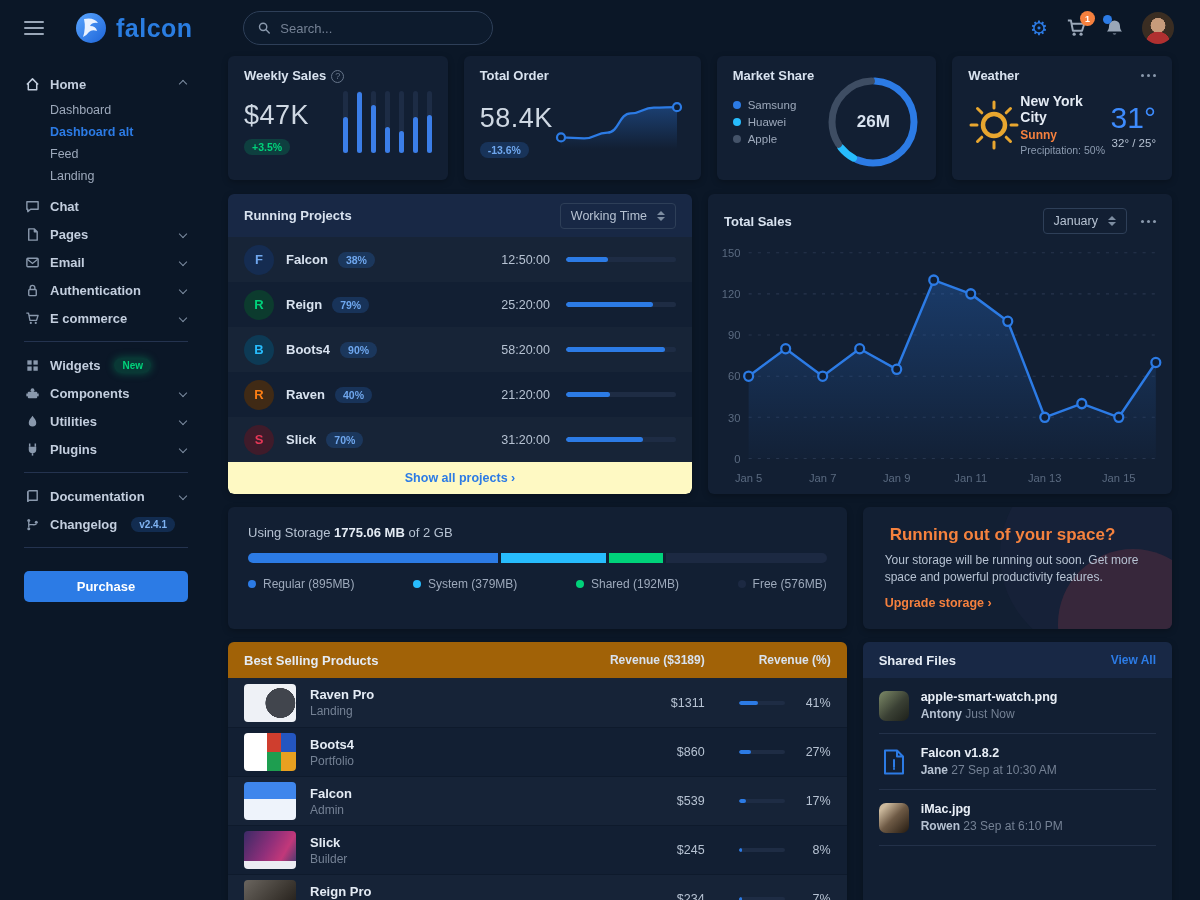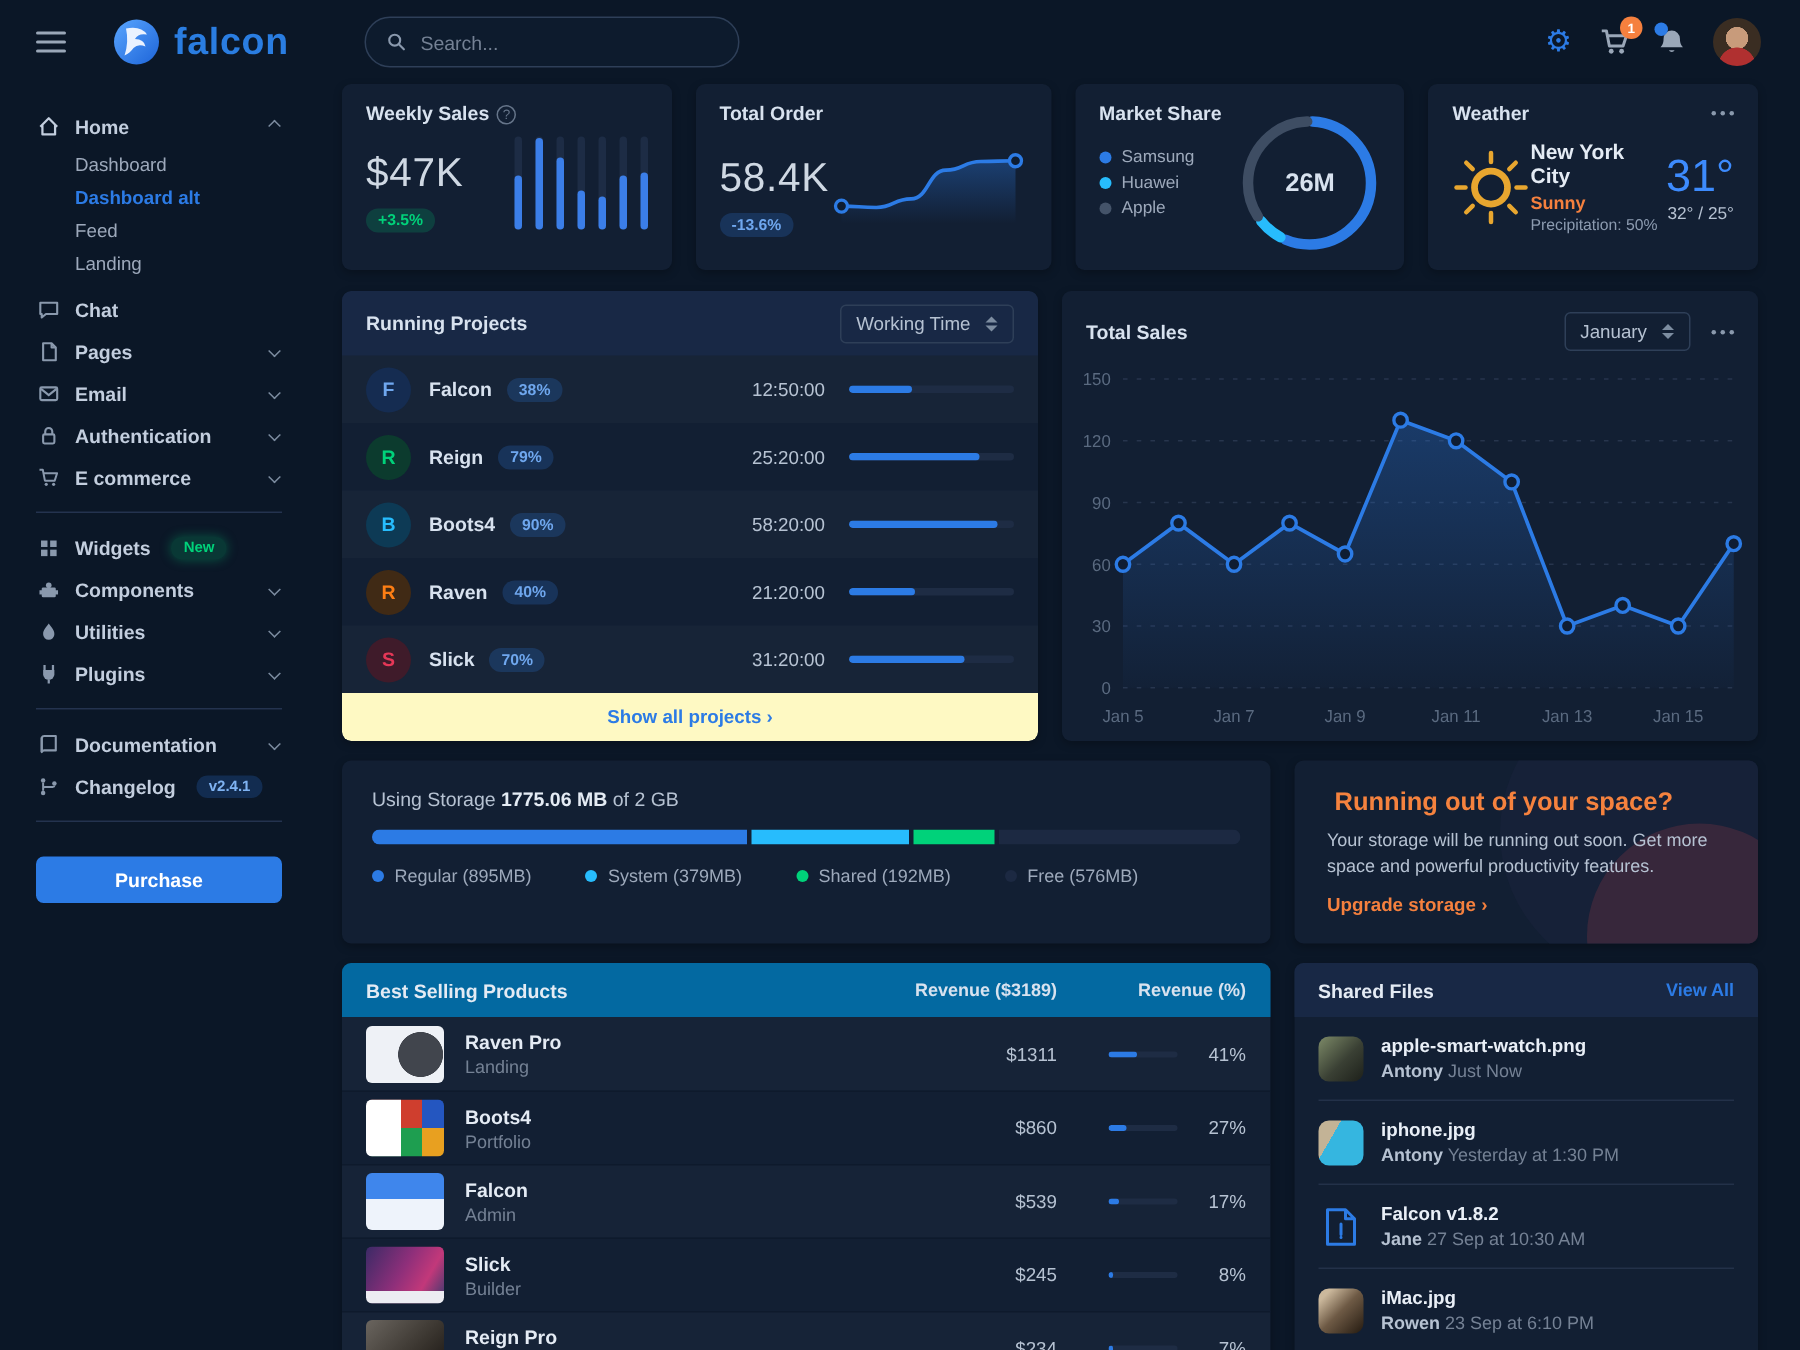--- a/index.html
+++ b/index.html
@@ -118,34 +118,34 @@
   .card-foot { margin-top:auto; height:35px; background:#fef9c3; border-radius:0 0 6px 6px;
     display:flex; align-items:center; justify-content:center; }
   .link { color:#2c7be5; font-weight:bold; font-size:12.5px; text-decoration:none; cursor:pointer; }
   .ts-head { display:flex; align-items:center; padding:14px 16px 4px; }
   
   .storage-card { height:122px; padding:18px 20px; }
   .st-line { font-size:13px; color:#b6c2d2; }
   .st-line b { color:#e4ebf4; }
   .st-bar { display:flex; gap:3px; height:10px; margin:13px 0 14px; border-radius:5px; overflow:hidden; }
   .st-seg { height:100%; }
-  .st-legend { display:flex; gap:36px; }
+  .st-legend { display:flex; gap:36px;justify-content:space-between; }
   .st-legend .legend-item { font-size:12px; }
   
   .cta-card { height:122px; padding:18px 22px; position:relative; overflow:hidden; }
   .cta-card h3 { margin:0 5px 7px; font-size:17px; color:#f5823e; }
   .cta-body { font-size:12px; color:#b6c2d2; line-height:1.45; max-width:290px; }
   .cta-link { display:inline-block; margin-top:9px; color:#f5803e; font-weight:bold; font-size:12.5px;
     text-decoration:none; cursor:pointer; }
   .blob1 { position:absolute; right:-28px; top:-52px; width:200px; height:200px; border-radius:50%;
     background:#18223a; opacity:.8; }
   .blob2 { position:absolute; right:-36px; bottom:-70px; width:150px; height:150px; border-radius:50%;
     background:#4e2b3d; opacity:.6; }
   
-  .bs-head { display:flex; align-items:center; height:36px; padding:0 16px; background:#0369a1;
+  .bs-head { display:flex; align-items:center; height:36px; padding:0 16px; background:#a16207;
     border-radius:6px 6px 0 0; font-weight:bold; }
   .bs-title { flex:1; font-size:13px; color:#e4ebf4; }
   .bs-col1 { width:150px; text-align:right; font-size:12px; color:#d8e2ef; }
   .bs-col2 { width:126px; text-align:right; font-size:12px; color:#d8e2ef; }
   .bs-row { display:flex; align-items:center; height:49px; padding:0 16px; }
   .bs-row:nth-child(odd) { background:rgba(255,255,255,.02); }
   .bs-row + .bs-row { border-top:1px solid #0e1a2c; }
   .bs-left { flex:1; display:flex; align-items:center; gap:14px; }
   .pthumb { width:52px; height:38px; border-radius:4px; flex:0 0 52px; }
   .bs-name { font-weight:bold; color:#e4ebf4; font-size:13px; cursor:pointer; }
@@ -754,27 +754,20 @@
       </div>
       <div>
         <div class="sf-row">
           <span class="fthumb ft-watch"></span>
           <span>
                 <div class="sf-name">apple-smart-watch.png</div>
             <div class="sf-meta"><b>Antony</b> <span>Just Now</span></div>
               </span>
         </div>
         <div class="sf-row">
-          <span class="fthumb ft-iphone"></span>
-          <span>
-                <div class="sf-name">iphone.jpg</div>
-            <div class="sf-meta"><b>Antony</b> <span>Yesterday at 1:30 PM</span></div>
-              </span>
-        </div>
-        <div class="sf-row">
           <span class="fthumb">
             <svg class="icon" width="22" height="26" viewBox="0 0 22 26">
                   <path d="M2 1.5 H14 L20 7.5 V24.5 H2 Z M14 1.5 V7.5 H20" fill="none" stroke="#2c7be5" stroke-width="2" stroke-linejoin="round"></path>
                   <path d="M11 11 V18 M11 19.8 v.2" stroke="#2c7be5" stroke-width="2" stroke-linecap="round"></path>
                 </svg>
           </span>
           <span>
                 <div class="sf-name">Falcon v1.8.2</div>
             <div class="sf-meta"><b>Jane</b> <span>27 Sep at 10:30 AM</span></div>
               </span>

